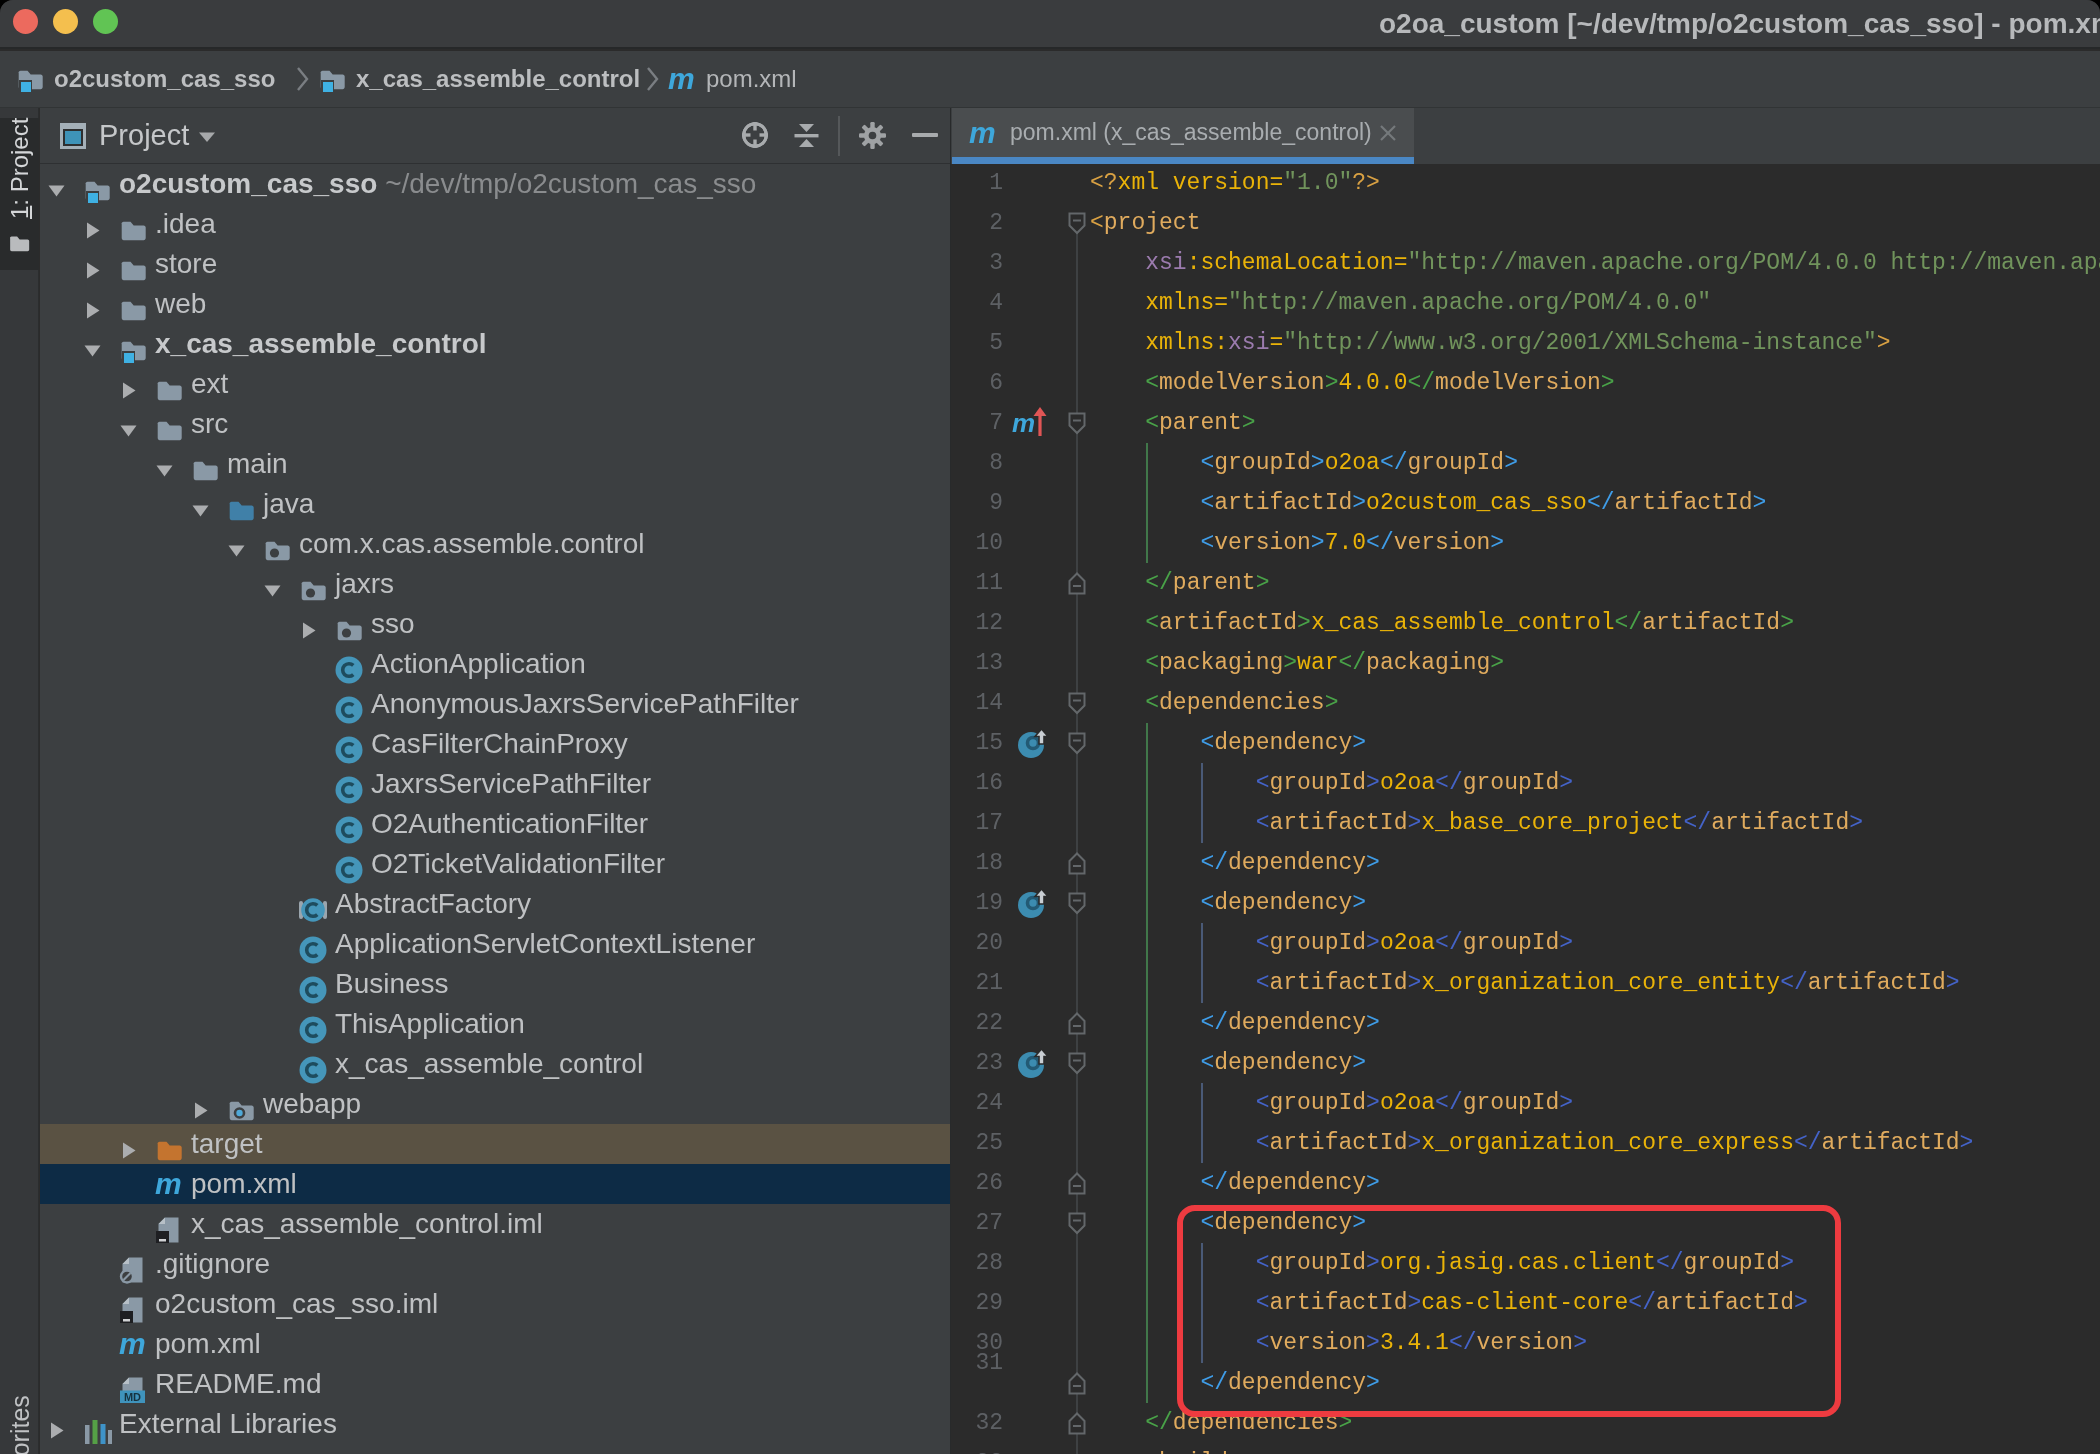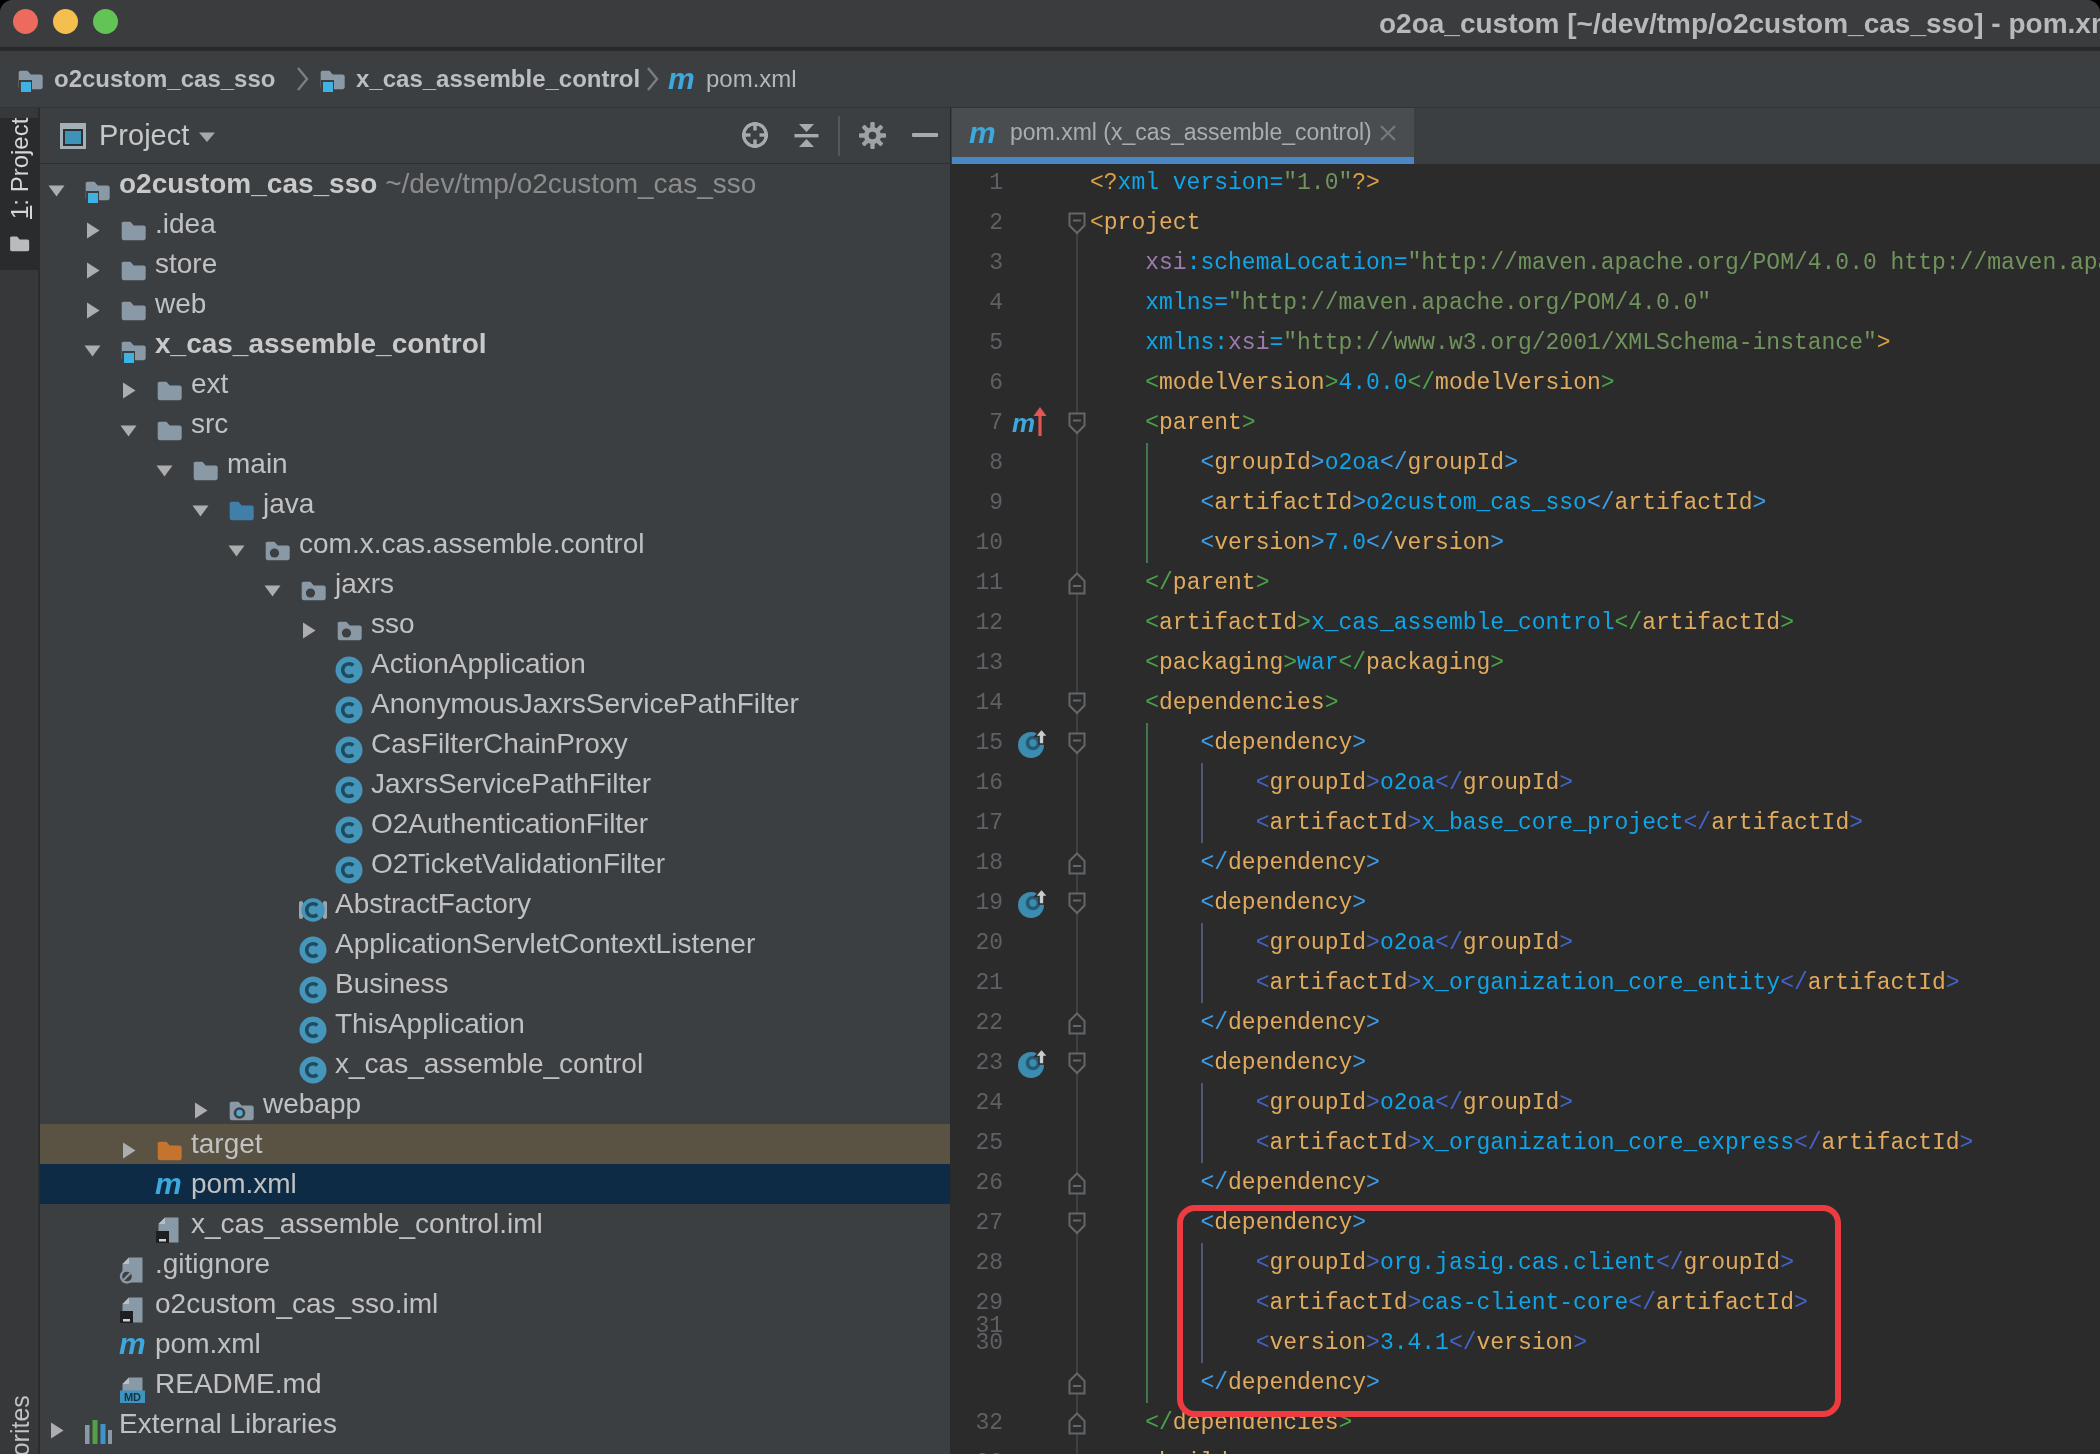--- a/index.html
+++ b/index.html
@@ -36,21 +36,21 @@
 #tab .tt{position:absolute;left:58px;top:0;height:34px;line-height:49px;font-size:23px;color:#a9adb0;white-space:nowrap}
 .mico{font-style:italic;font-weight:bold;color:#3ea7db;font-family:"Liberation Sans",sans-serif}
 
 .cl{position:absolute;white-space:pre;font-family:"Liberation Mono",monospace;font-size:23px;line-height:40px;height:40px}
 .ln{position:absolute;width:62px;text-align:right;font-family:"Liberation Mono",monospace;font-size:23px;line-height:40px;height:40px;color:#5d6064}
 .tag{color:#e0ab5e}
 .b1{color:#d9a143}
 .b2{color:#49a248}
 .b3{color:#3f9de8}
 .b4{color:#4463c8}
-.txt{color:#0ea5e9}
+.txt{color:#eab308}
 .str{color:#71945c}
 .ns{color:#9b7bae}
 .guide{position:absolute;width:2px}
 #redbox{position:absolute;left:1177px;top:1205px;width:664px;height:212px;border:6px solid #ee3b40;border-radius:18px}
 </style></head><body>
 <div id="win">
 
 <div id="titlebar">
  <div class="dot" style="left:13px;background:#ec6a5e"></div>
  <div class="dot" style="left:53px;background:#f4bf4e"></div>
@@ -562,21 +562,21 @@
 <div class="ln abs" style="left:941px;top:1163px">26</div>
 <div class="cl abs" style="left:1090px;top:1163px">        <span class="b3">&lt;/</span><span class="tag">dependency</span><span class="b3">&gt;</span></div>
 <div class="ln abs" style="left:941px;top:1203px">27</div>
 <div class="cl abs" style="left:1090px;top:1203px">        <span class="b3">&lt;</span><span class="tag">dependency</span><span class="b3">&gt;</span></div>
 <div class="ln abs" style="left:941px;top:1243px">28</div>
 <div class="cl abs" style="left:1090px;top:1243px">            <span class="b4">&lt;</span><span class="tag">groupId</span><span class="b4">&gt;</span><span class="txt">org.jasig.cas.client</span><span class="b4">&lt;/</span><span class="tag">groupId</span><span class="b4">&gt;</span></div>
 <div class="ln abs" style="left:941px;top:1283px">29</div>
 <div class="cl abs" style="left:1090px;top:1283px">            <span class="b4">&lt;</span><span class="tag">artifactId</span><span class="b4">&gt;</span><span class="txt">cas-client-core</span><span class="b4">&lt;/</span><span class="tag">artifactId</span><span class="b4">&gt;</span></div>
 <div class="ln abs" style="left:941px;top:1323px">30</div>
 <div class="cl abs" style="left:1090px;top:1323px">            <span class="b4">&lt;</span><span class="tag">version</span><span class="b4">&gt;</span><span class="txt">3.4.1</span><span class="b4">&lt;/</span><span class="tag">version</span><span class="b4">&gt;</span></div>
-<div class="ln abs" style="left:941px;top:1306px">31</div>
+<div class="ln abs" style="left:941px;top:1343px">31</div>
 <div class="cl abs" style="left:1090px;top:1363px">        <span class="b3">&lt;/</span><span class="tag">dependency</span><span class="b3">&gt;</span></div>
 <div class="ln abs" style="left:941px;top:1403px">32</div>
 <div class="cl abs" style="left:1090px;top:1403px">    <span class="b2">&lt;/</span><span class="tag">dependencies</span><span class="b2">&gt;</span></div>
 <div class="ln abs" style="left:941px;top:1443px">33</div>
 <div class="cl abs" style="left:1090px;top:1443px">    <span class="b2">&lt;</span><span class="tag">build</span><span class="b2">&gt;</span></div>
 <div class="abs" style="left:1076px;top:214px;width:2px;height:1240px;background:#3e4143"></div>
 <div class="guide" style="left:1146px;top:443px;height:120px;background:#41774a"></div>
 <div class="guide" style="left:1146px;top:723px;height:680px;background:#41774a"></div>
 <div class="guide" style="left:1201px;top:763px;height:80px;background:#4a5a77"></div>
 <div class="guide" style="left:1201px;top:923px;height:80px;background:#4a5a77"></div>

